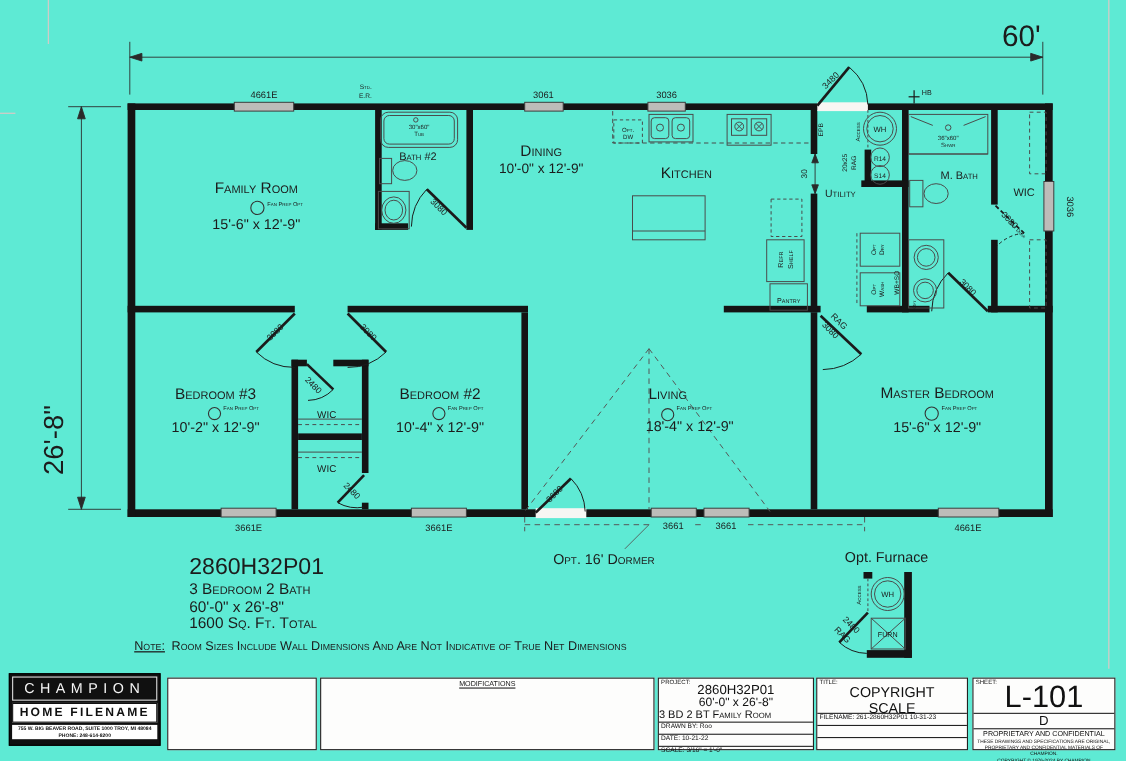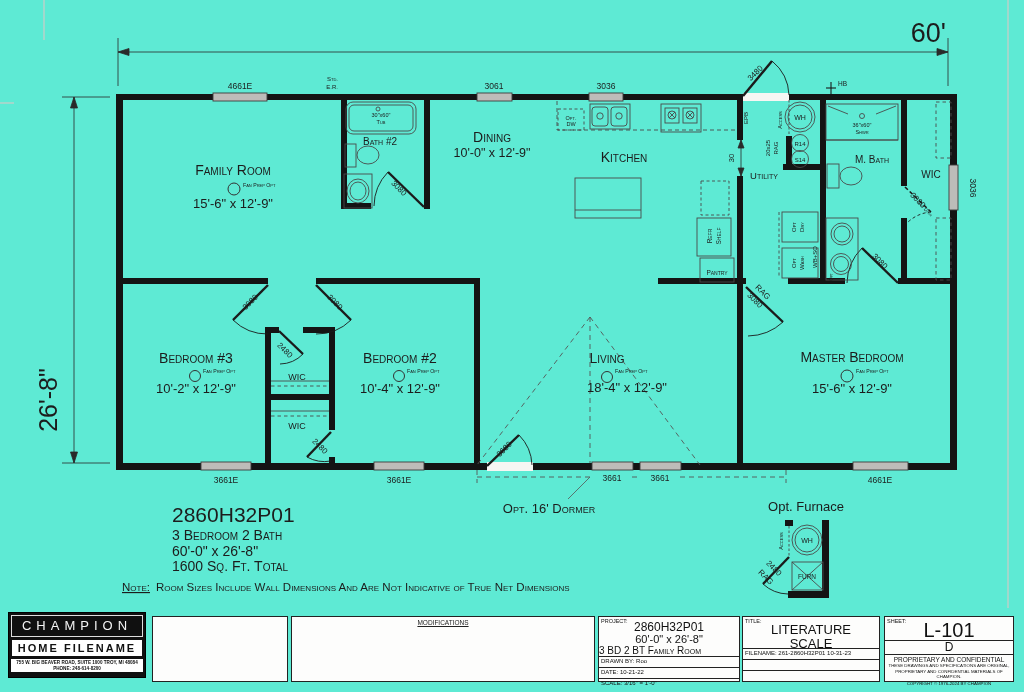--- a/index.html
+++ b/index.html
@@ -26,21 +26,21 @@
   .proj .med{text-align:center;font-size:11px;line-height:1.05;}
   .proj .desc{text-align:left;font-size:10px;line-height:1.1;}
   .proj .row{border-top:1px solid #222;font-size:6px;padding:1px 0 0 2px;height:9px;}
   .ttl{left:734px;top:4px;width:138px;height:66px;color:#111;}
   .ttl .lbl{position:absolute;left:2px;top:1px;font-size:5.5px;}
   .ttl .big{text-align:center;font-size:13px;line-height:1.1;margin-top:6px;}
   .ttl .rows{position:absolute;bottom:0;left:0;right:0;}
   .ttl .row{border-top:1px solid #222;font-size:6px;padding:1px 0 0 2px;height:9px;}
   .sht{left:876px;top:4px;width:130px;height:66px;color:#111;}
   .sht .lbl{position:absolute;left:2px;top:1px;font-size:5.5px;}
-  .sht .num{text-align:center;font-size:20px;line-height:1.0;margin-top:3px;}
+  .sht .num{text-align:center;font-size:28px;line-height:1.0;margin-top:3px;}
   .sht .rev{border-top:1px solid #222;text-align:center;font-size:12px;line-height:1.1;}
   .sht .conf{border-top:1px solid #222;text-align:center;font-size:6.5px;padding-top:1px;}
   .sht .fine{text-align:center;font-size:4.4px;line-height:1.25;}
   .sht .copy{text-align:center;font-size:4.4px;padding-top:1px;}
 </style>
 </head>
 <body>
 
 <div class="sheet">
 
@@ -384,21 +384,21 @@
     <div class="big">2860H32P01</div>
     <div class="med">60'-0" x 26'-8"</div>
     <div class="desc sc">3 BD 2 BT Family Room</div>
     <div class="row">DRAWN BY: Roo</div>
     <div class="row">DATE: 10-21-22</div>
     <div class="row">SCALE: 3/16" = 1'-0"</div>
   </div>
 
   <div class="box ttl">
     <span class="lbl">TITLE:</span>
-    <div class="big">LITERATURE</div>
+    <div class="big">COPYRIGHT</div>
     <div class="big" style="margin-top:0;">SCALE</div>
     <div class="rows">
       <div class="row">FILENAME: 261-2860H32P01 10-31-23</div>
       <div class="row"></div>
       <div class="row"></div>
     </div>
   </div>
 
   <div class="box sht">
     <span class="lbl">SHEET:</span>

